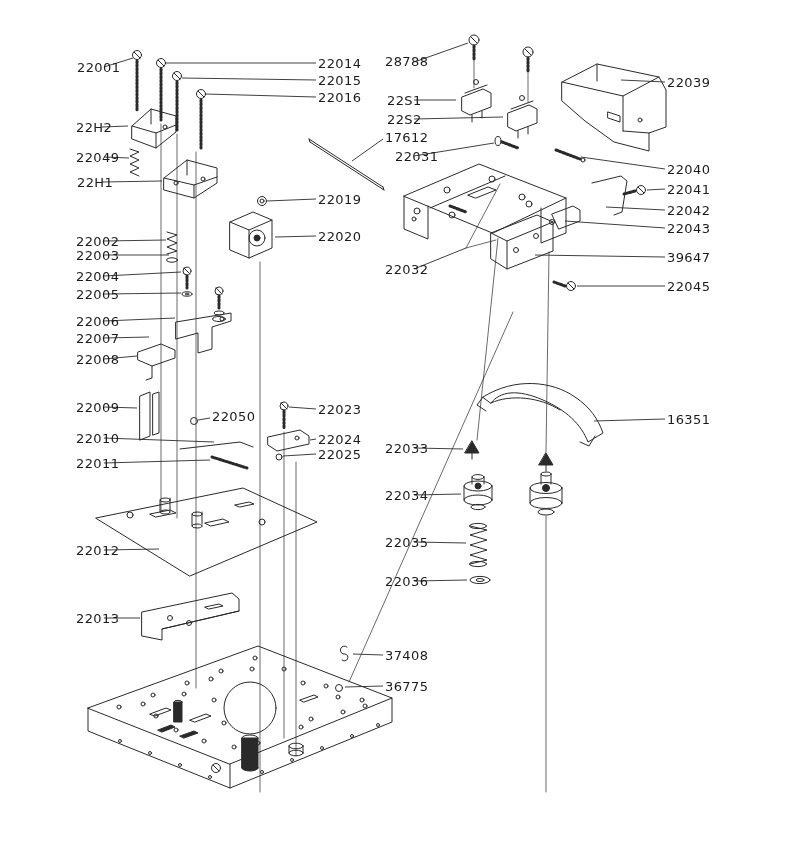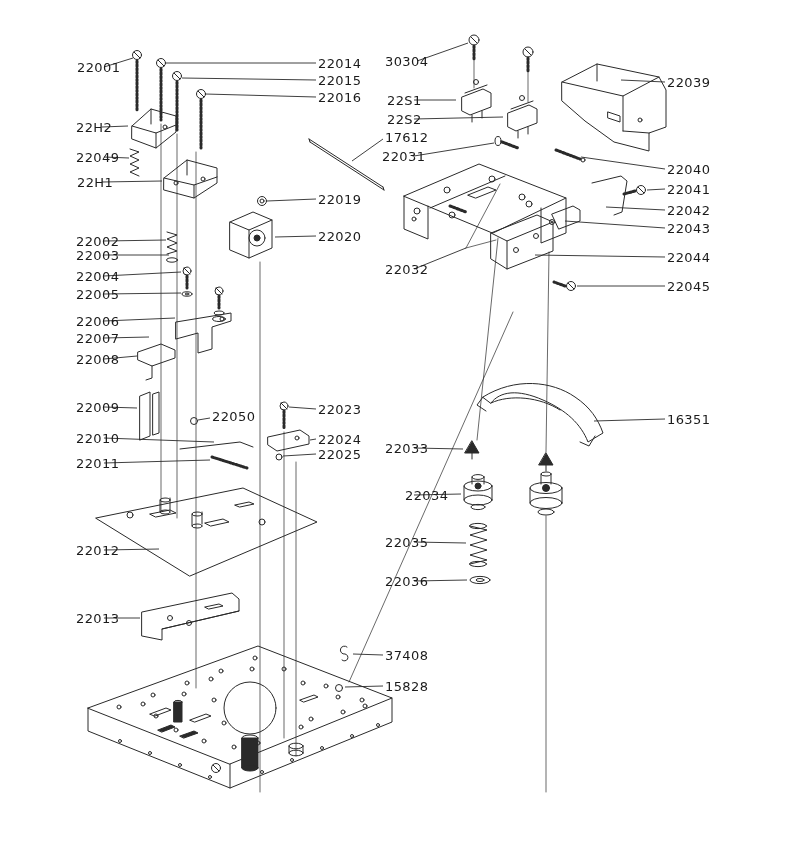--- a/index.html
+++ b/index.html
@@ -435,35 +435,35 @@
       <div class="part-label" style="left: 76px; top: 613px;">22013</div>
       <div class="part-label" style="left: 318px; top: 58px;">22014</div>
       <div class="part-label" style="left: 318px; top: 75px;">22015</div>
       <div class="part-label" style="left: 318px; top: 92px;">22016</div>
       <div class="part-label" style="left: 318px; top: 194px;">22019</div>
       <div class="part-label" style="left: 318px; top: 231px;">22020</div>
       <div class="part-label" style="left: 212px; top: 411px;">22050</div>
       <div class="part-label" style="left: 318px; top: 404px;">22023</div>
       <div class="part-label" style="left: 318px; top: 434px; text-align: right;">22024</div>
       <div class="part-label" style="left: 318px; top: 449px;">22025</div>
-      <div class="part-label" style="left: 385px; top: 56px;">30304</div>
+      <div class="part-label" style="left: 385px; top: 56px;">28788</div>
       <div class="part-label" style="left: 387px; top: 95px;">22S1</div>
       <div class="part-label" style="left: 387px; top: 114px;">22S2</div>
       <div class="part-label" style="left: 385px; top: 132px;">17612</div>
-      <div class="part-label" style="left: 382px; top: 151px;">22031</div>
+      <div class="part-label" style="left: 395px; top: 151px;">22031</div>
       <div class="part-label" style="left: 385px; top: 264px;">22032</div>
       <div class="part-label" style="left: 385px; top: 443px;">22033</div>
-      <div class="part-label" style="left: 405px; top: 490px;">22034</div>
+      <div class="part-label" style="left: 385px; top: 490px;">22034</div>
       <div class="part-label" style="left: 385px; top: 537px;">22035</div>
       <div class="part-label" style="left: 385px; top: 576px;">22036</div>
       <div class="part-label" style="left: 385px; top: 650px;">37408</div>
-      <div class="part-label" style="left: 385px; top: 681px;">15828</div>
+      <div class="part-label" style="left: 385px; top: 681px;">36775</div>
       <div class="part-label" style="left: 667px; top: 77px;">22039</div>
       <div class="part-label" style="left: 667px; top: 164px;">22040</div>
       <div class="part-label" style="left: 667px; top: 184px;">22041</div>
       <div class="part-label" style="left: 667px; top: 205px;">22042</div>
       <div class="part-label" style="left: 667px; top: 223px;">22043</div>
-      <div class="part-label" style="left: 667px; top: 252px;">22044</div>
+      <div class="part-label" style="left: 667px; top: 252px;">39647</div>
       <div class="part-label" style="left: 667px; top: 281px;">22045</div>
       <div class="part-label" style="left: 667px; top: 414px;">16351</div>
     </div>
 
 </div>
 
 </body></html>

